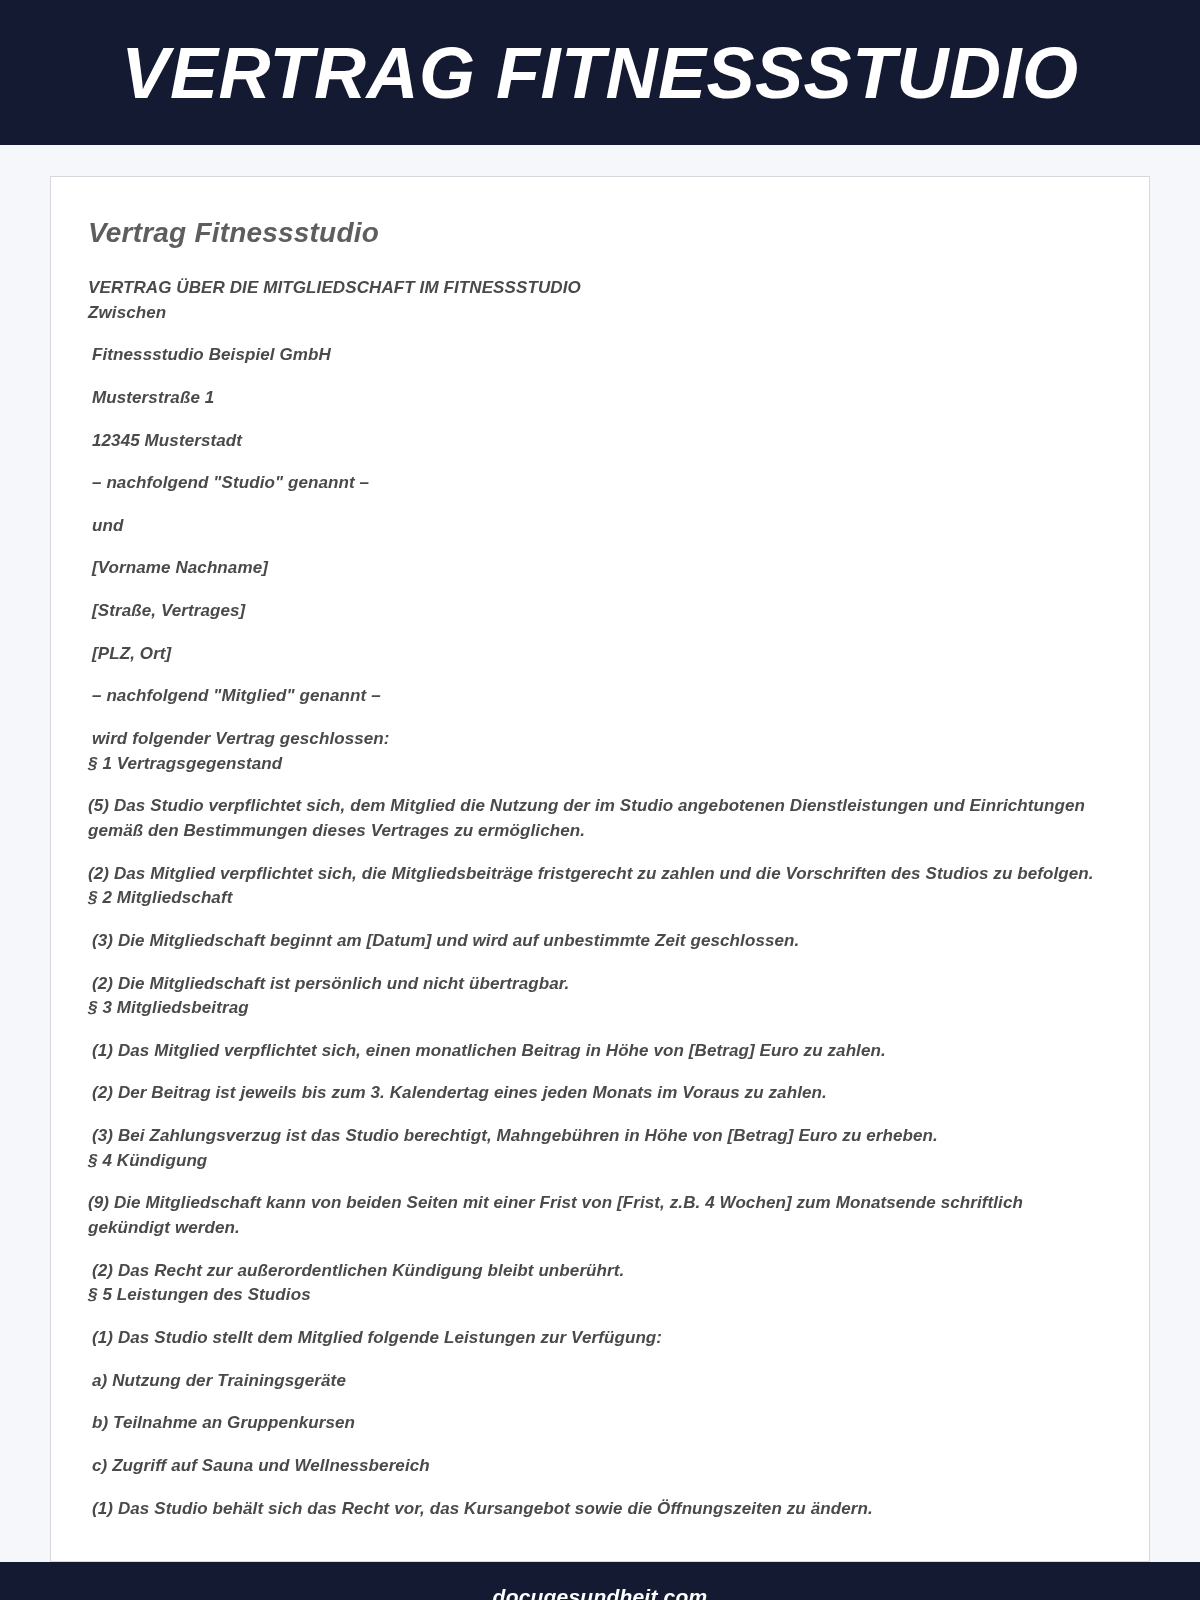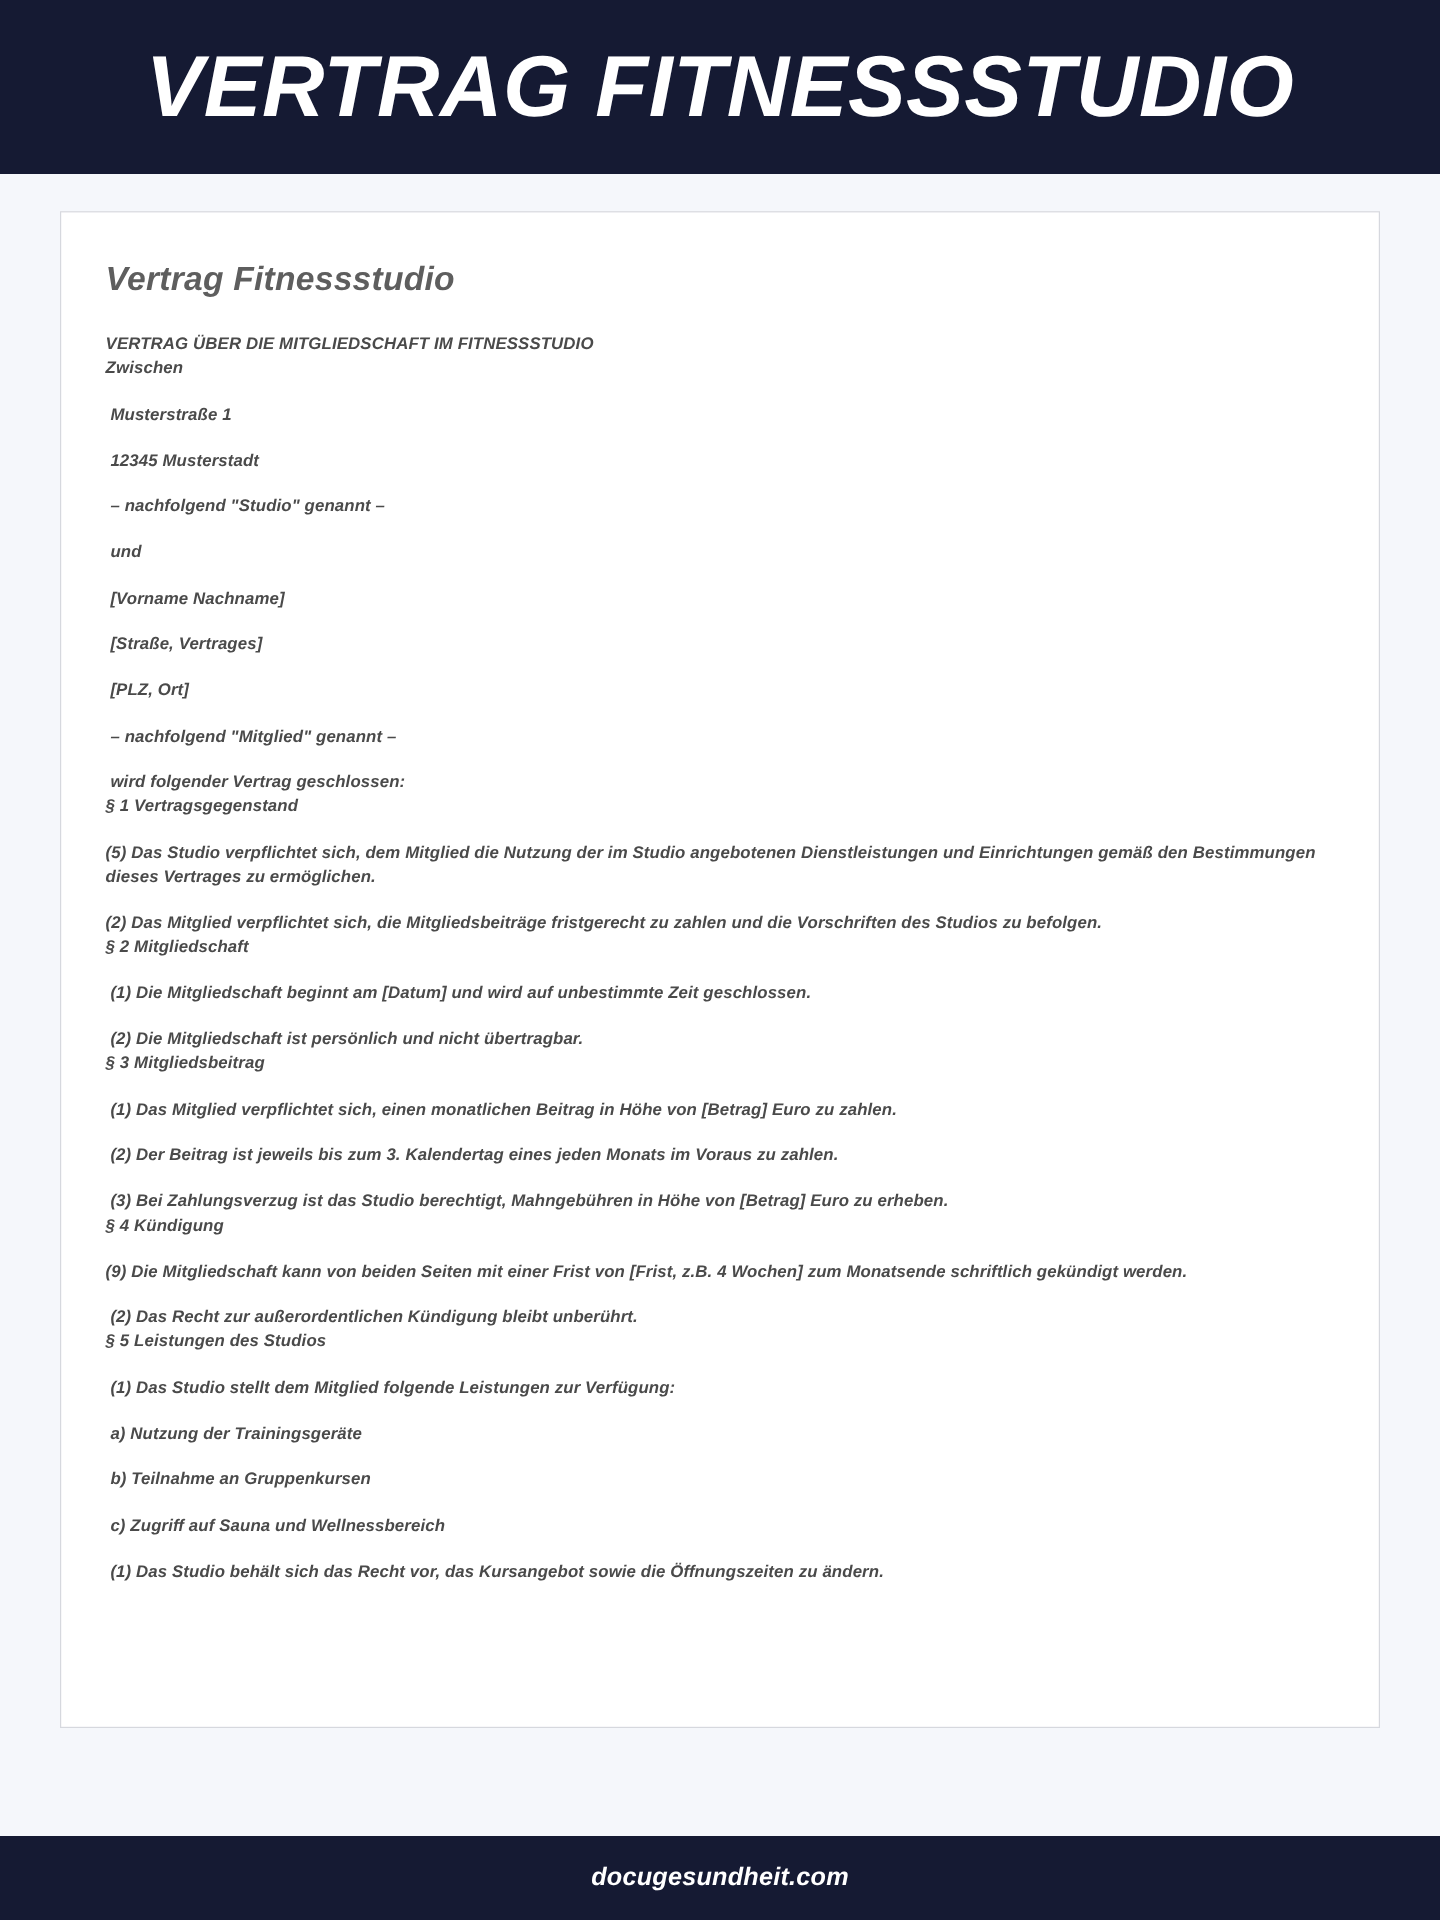--- a/index.html
+++ b/index.html
@@ -56,21 +56,21 @@
     margin: 0 0 26px 0;
     font-size: 28px;
     line-height: 1.25;
     font-weight: bold;
     color: #5e5e5e;
     letter-spacing: 0.2px;
   }
 
   .doc-content p {
     margin: 0 0 18px 0;
-    font-size: 14px;
+    font-size: 17px;
     line-height: 1.45;
     font-weight: bold;
     color: #4a4a4a;
     letter-spacing: 0.1px;
   }
   .doc-content p:last-child { margin-bottom: 0; }
 
   
   .doc-content p.indent { text-indent: 4px; }
 
@@ -95,32 +95,33 @@
 
 <header class="banner">
   <h1 class="banner-title">VERTRAG FITNESSSTUDIO</h1>
 </header>
 
 <main class="page-body">
   <article class="doc-card">
     <h2 class="doc-title">Vertrag Fitnessstudio</h2>
     <section class="doc-content">
         <p>VERTRAG ÜBER DIE MITGLIEDSCHAFT IM FITNESSSTUDIO<br>Zwischen</p>
+        <p class="indent">Fitnessstudio Beispiel GmbH</p>
         <p class="indent">Musterstraße 1</p>
         <p class="indent">12345 Musterstadt</p>
         <p class="indent">– nachfolgend "Studio" genannt –</p>
         <p class="indent">und</p>
         <p class="indent">[Vorname Nachname]</p>
         <p class="indent">[Straße, Vertrages]</p>
         <p class="indent">[PLZ, Ort]</p>
         <p class="indent">– nachfolgend "Mitglied" genannt –</p>
         <p class="indent">wird folgender Vertrag geschlossen:<br>§ 1 Vertragsgegenstand</p>
         <p>(5) Das Studio verpflichtet sich, dem Mitglied die Nutzung der im Studio angebotenen Dienstleistungen und Einrichtungen gemäß den Bestimmungen dieses Vertrages zu ermöglichen.</p>
         <p>(2) Das Mitglied verpflichtet sich, die Mitgliedsbeiträge fristgerecht zu zahlen und die Vorschriften des Studios zu befolgen.<br>§ 2 Mitgliedschaft</p>
-        <p class="indent">(1) Die Mitgliedschaft beginnt am [Datum] und wird auf unbestimmte Zeit geschlossen.</p>
+        <p class="indent">(3) Die Mitgliedschaft beginnt am [Datum] und wird auf unbestimmte Zeit geschlossen.</p>
         <p class="indent">(2) Die Mitgliedschaft ist persönlich und nicht übertragbar.<br>§ 3 Mitgliedsbeitrag</p>
         <p class="indent">(1) Das Mitglied verpflichtet sich, einen monatlichen Beitrag in Höhe von [Betrag] Euro zu zahlen.</p>
         <p class="indent">(2) Der Beitrag ist jeweils bis zum 3. Kalendertag eines jeden Monats im Voraus zu zahlen.</p>
         <p class="indent">(3) Bei Zahlungsverzug ist das Studio berechtigt, Mahngebühren in Höhe von [Betrag] Euro zu erheben.<br>§ 4 Kündigung</p>
         <p>(9) Die Mitgliedschaft kann von beiden Seiten mit einer Frist von [Frist, z.B. 4 Wochen] zum Monatsende schriftlich gekündigt werden.</p>
         <p class="indent">(2) Das Recht zur außerordentlichen Kündigung bleibt unberührt.<br>§ 5 Leistungen des Studios</p>
         <p class="indent">(1) Das Studio stellt dem Mitglied folgende Leistungen zur Verfügung:</p>
         <p class="indent">a) Nutzung der Trainingsgeräte</p>
         <p class="indent">b) Teilnahme an Gruppenkursen</p>
         <p class="indent">c) Zugriff auf Sauna und Wellnessbereich</p>

